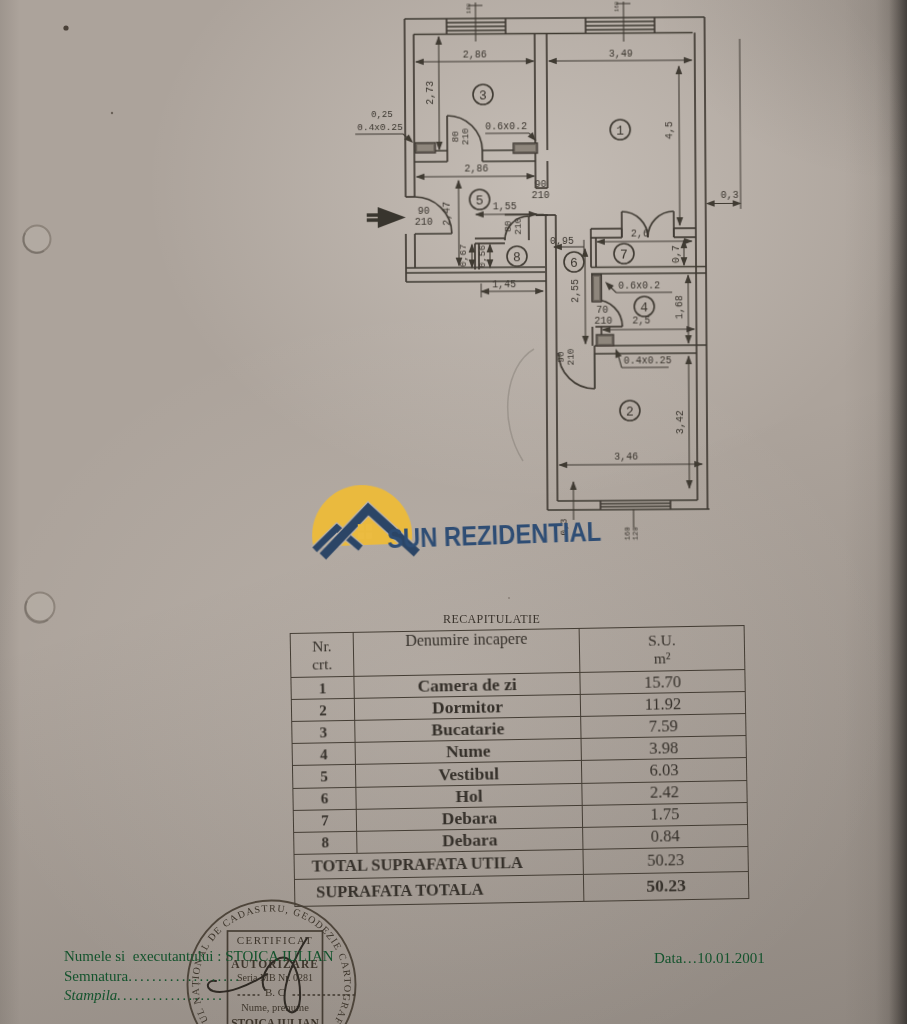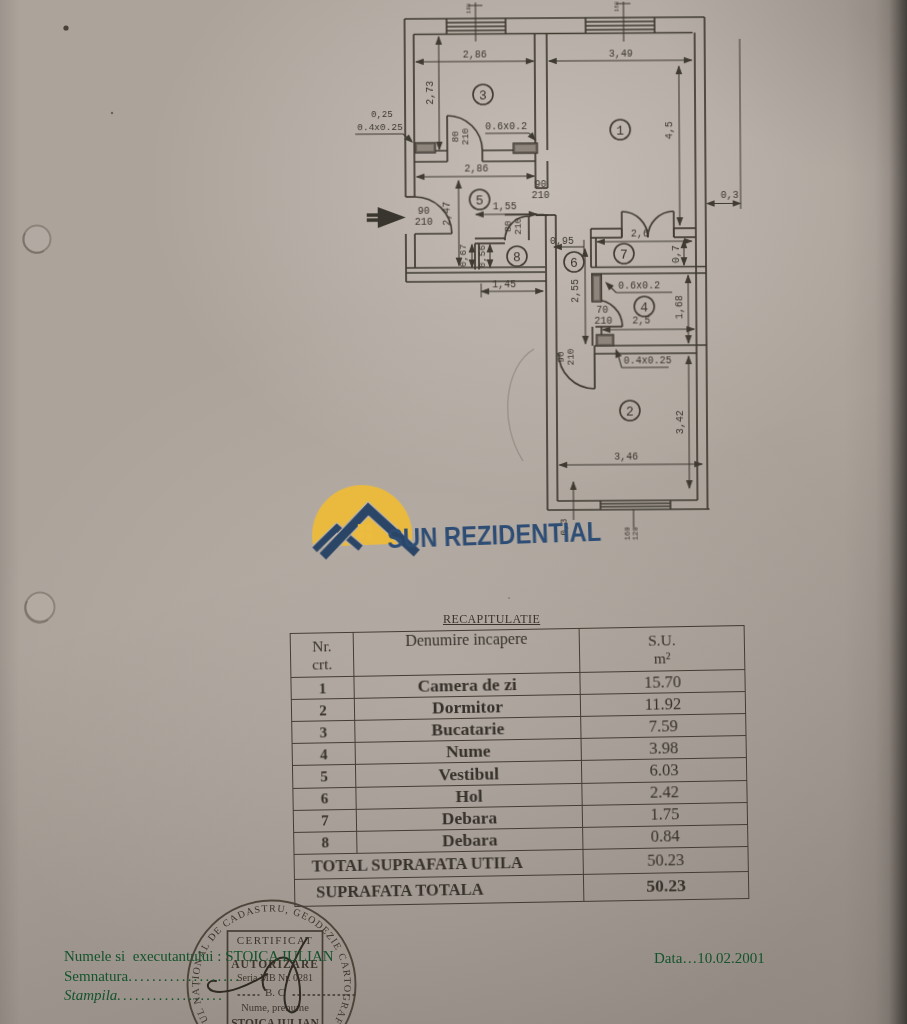--- a/index.html
+++ b/index.html
@@ -15,21 +15,21 @@
   #aca39b;}
 #plan{position:absolute;left:0;top:0;}
 
 #tablewrap{position:absolute;left:292px;top:629px;width:454px;height:274px;transform:rotate(-1deg);}
 #tbl{border-collapse:collapse;width:454px;height:274px;table-layout:fixed;
  color:#35302a;font-family:"Liberation Serif",serif;}
 #tbl td{border:1.5px solid #433c33;padding:0;text-align:center;vertical-align:middle;
  font-size:16.5px;overflow:hidden;}
 #tbl td b{font-size:17.5px;}
 #tbl td:first-child b{font-size:15px;}
-#recap{position:absolute;left:443px;top:612px;font-size:12px;letter-spacing:.4px;color:#3a342d;font-family:"Liberation Serif",serif;text-decoration:underline;}
+#recap{position:absolute;left:443px;top:612px;font-size:12px;letter-spacing:.4px;color:#3a342d;font-family:"Liberation Serif",serif;}
 .ftxt{position:absolute;color:#14532d;font-size:15px;font-family:"Liberation Serif",serif;white-space:nowrap;}
 </style>
 </head>
 <body>
 <svg id="plan" width="907" height="1024" viewBox="0 0 907 1024">
 <defs>
 <filter id="soft" x="-5%" y="-5%" width="110%" height="110%">
         <feGaussianBlur stdDeviation="0.30"></feGaussianBlur>
       </filter>
 <marker id="ah" viewBox="0 0 10 10" refX="9" refY="5" markerWidth="8" markerHeight="8" orient="auto-start-reverse">
@@ -335,13 +335,13 @@
 <tr style="height:27px;">
           <td colspan="2" style="text-align:left;padding-left:21px;font-size:16px;"><b style="font-size:16.5px;">SUPRAFATA TOTALA</b></td>
           <td><b>50.23</b></td>
         </tr>
 </tbody>
     </table>
 </div>
 <div class="ftxt" style="left:64px;top:948px;">Numele si&nbsp;&nbsp;executantului : STOICA IULIAN</div>
 <div class="ftxt" style="left:64px;top:968px;">Semnatura<span style="letter-spacing:2.2px;">...................</span></div>
 <div class="ftxt" style="left:64px;top:987px;font-style:italic;">Stampila<span style="letter-spacing:2.2px;">..................</span></div>
-<div class="ftxt" style="left:654px;top:950px;">Data…10.02.2001</div>
+<div class="ftxt" style="left:654px;top:950px;">Data…10.01.2001</div>
 
 </body></html>

